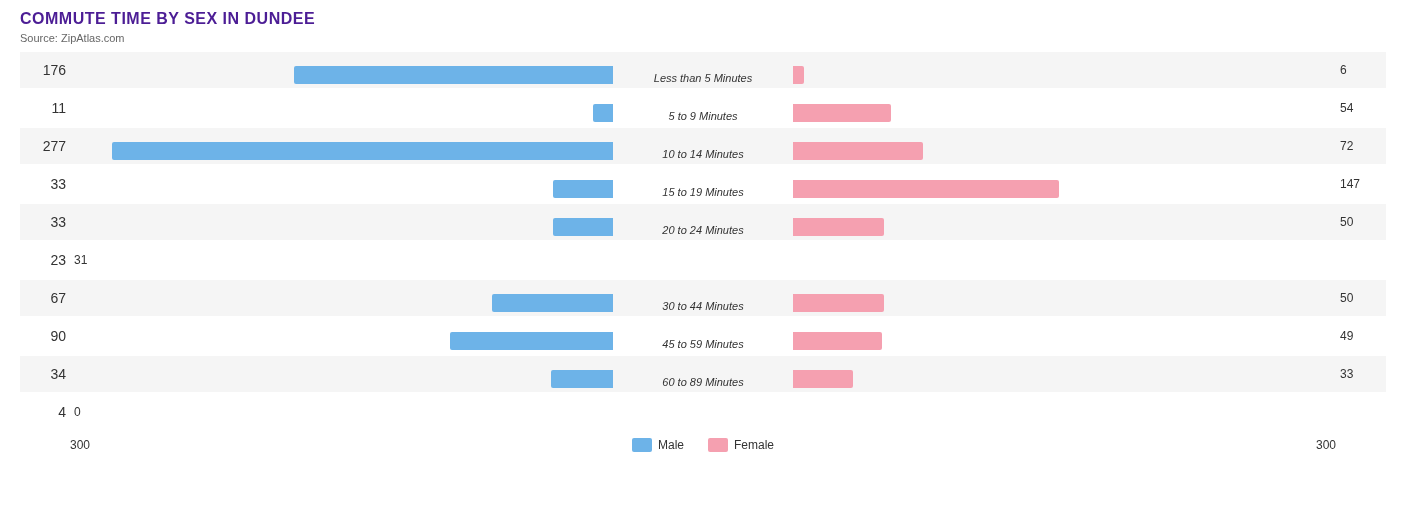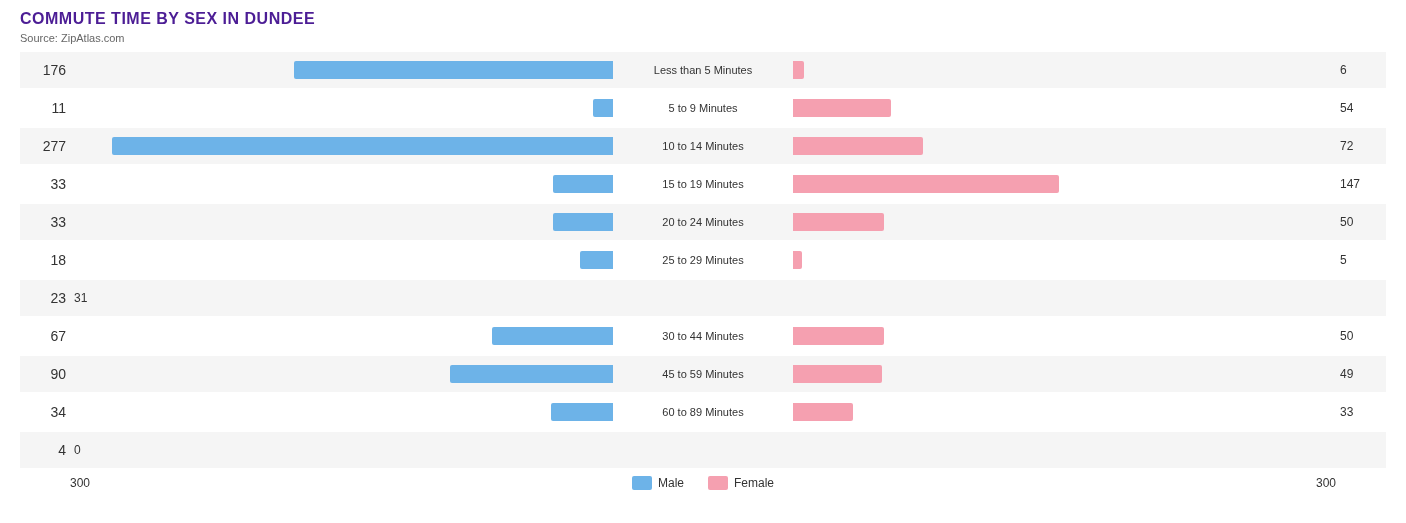--- a/index.html
+++ b/index.html
@@ -54,23 +54,24 @@
       font-size: 12px;
       color: #333;
       padding-left: 4px;
       flex-shrink: 0;
     }
 
     
     .bars-wrapper {
       flex: 1;
       display: flex;
-      align-items: center;
+      align-items: flex-end;
       height: 28px;
       position: relative;
+      font-style: italic;
     }
     .bar-left-side {
       flex: 1;
       display: flex;
       justify-content: flex-end;
       align-items: center;
       height: 18px;
     }
     .bar-right-side {
       flex: 1;
@@ -193,33 +194,20 @@
       <div class="bars-wrapper">
         <div class="bar-left-side">
           <div class="bar-male" style="width: 11%;"></div>
         </div>
         <div class="center-label-box">20 to 24 Minutes</div>
         <div class="bar-right-side">
           <div class="bar-female" style="width: 16.6667%;"></div>
         </div>
       </div>
       <div class="right-val">50</div>
-    </div>
-    <div class="row">
-      <div class="left-val">18</div>
-      <div class="bars-wrapper">
-        <div class="bar-left-side">
-          <div class="bar-male" style="width: 6%;"></div>
-        </div>
-        <div class="center-label-box">25 to 29 Minutes</div>
-        <div class="bar-right-side">
-          <div class="bar-female" style="width: 1.66667%;"></div>
-        </div>
-      </div>
-      <div class="right-val">5</div>
     </div>
     <div class="row">
       <div class="left-val">23</div>
       <div class="right-val">31</div>
     </div>
     <div class="row">
       <div class="left-val">67</div>
       <div class="bars-wrapper">
         <div class="bar-left-side">
           <div class="bar-male" style="width: 22.3333%;"></div>

